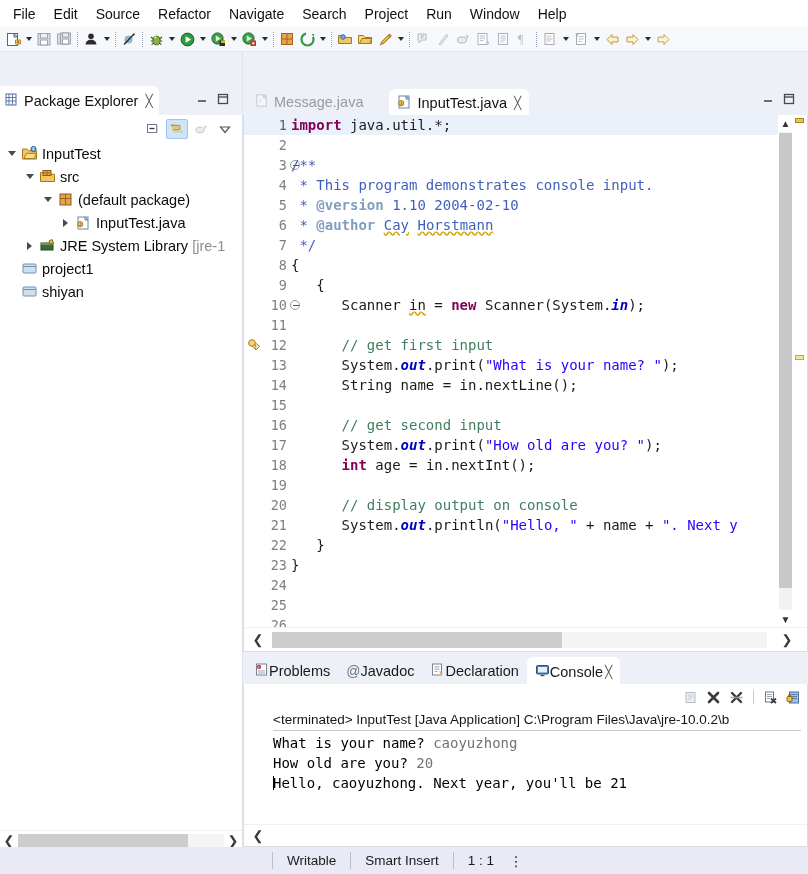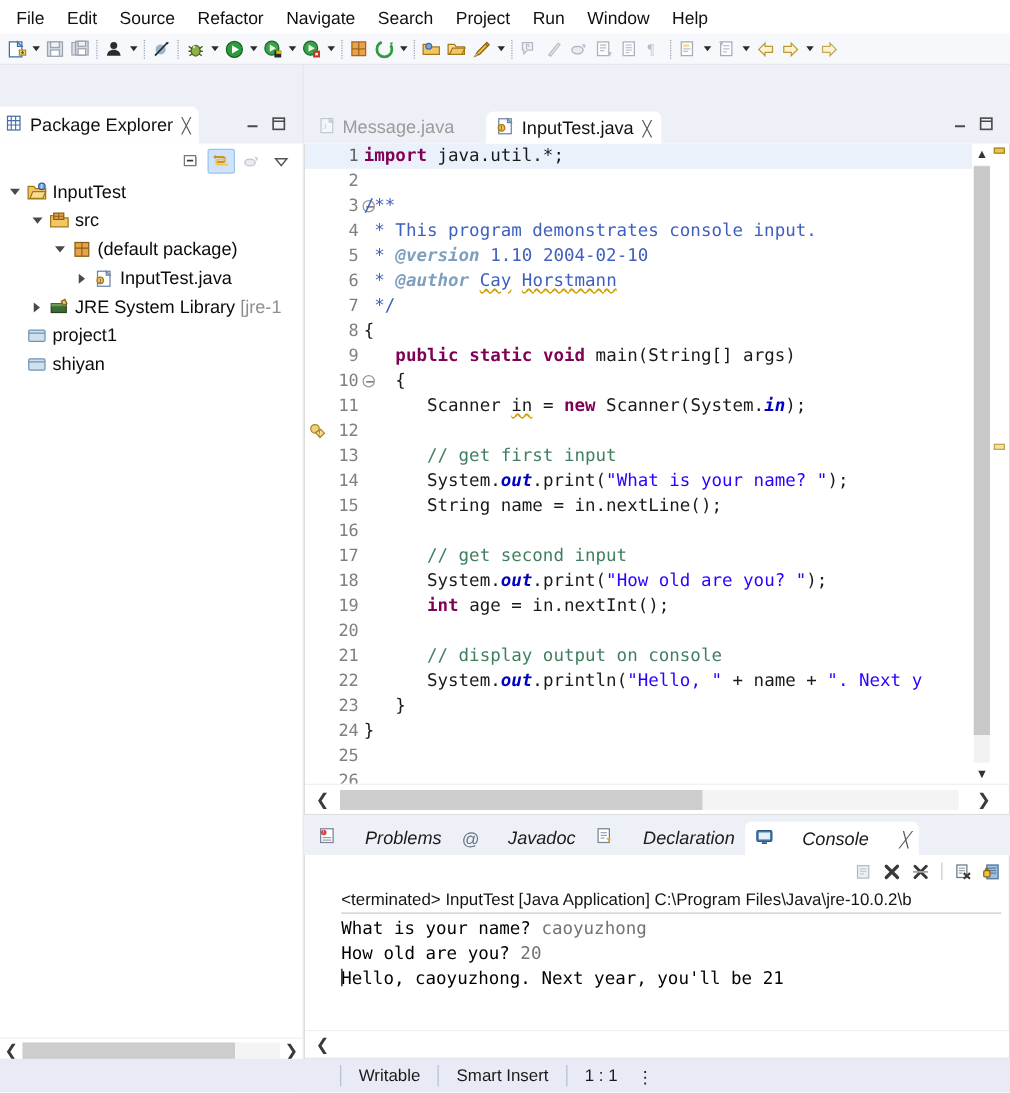--- a/index.html
+++ b/index.html
@@ -145,21 +145,21 @@
     position:absolute; right:-9px; top:5px; width:10px;height:10px;
     border:1px solid #999; border-radius:50%; background:#fff;
   }
   .fold::after { content:""; position:absolute; left:2px; top:4px; width:6px;height:1px; background:#555; }
   .warnico { position:absolute; left:3px; top:2px; }
 
   .k  { color:#7f0055; font-weight:bold; }   
   .s  { color:#2a00ff; }                     
   .c  { color:#3f7f5f; }                     
   .jd { color:#3f5fbf; }                     
-  .jt { color:#7f9fbf; font-weight:bold;font-style:italic; }   
+  .jt { color:#7f9fbf; font-weight:bold; }   
   .fi { color:#0000c0; font-style:italic; font-weight:bold; } 
   .sq { text-decoration: underline; text-decoration-style: wavy; text-decoration-color:#d0a000; }
 
   #ed-vscroll {
     position:absolute; right:14px; top:0; width:15px; height:512px;
     background:#ffffff;
   }
   #ed-vscroll .vtrack { position:absolute; top:17px; bottom:17px; left:1px; width:13px; background:#f2f2f2; }
   #ed-vscroll .vthumb { position:absolute; top:18px; left:1px; width:13px; height:455px; background:#c8c8c8; }
   .vchev { position:absolute; left:1px; width:13px; height:16px; display:flex;align-items:center;justify-content:center; color:#333; font-size:10px;}
@@ -168,21 +168,21 @@
   }
   .rmark { position:absolute; left:2px; width:9px; height:5px; }
   #ed-hscroll {
     position:absolute; left:0; bottom:0; width:563px; height:24px;
     background:#ffffff; display:flex; align-items:center; border-top:1px solid #f0f0f0;
   }
 
   
   #cons { position:absolute; left:0; top:602px; width:565px; height:193px; }
   #cons-tabrow { position:absolute; left:0; top:0; width:565px; height:30px; display:flex; align-items:flex-end; padding-left:3px;}
-  .ctab { display:flex; align-items:center; gap:23px; height:27px; padding:0 8px; font-size:14.5px; border-radius:6px 6px 0 0;font-style:italic; }
+  .ctab { display:flex; align-items:center; gap:0; height:27px; padding:0 8px; font-size:14.5px; border-radius:6px 6px 0 0; }
   .ctab.active { background:#ffffff; border-top:2px solid #ffffff; }
   #cons-body { position:absolute; left:0; top:30px; width:565px; height:163px; background:#ffffff; border:1px solid #ddd; border-top:none;}
   #cons-toolbar { position:absolute; right:4px; top:2px; height:22px; display:flex; align-items:center; gap:3px; }
   .ctb { width:20px;height:20px;display:flex;align-items:center;justify-content:center; }
   #cons-text {
     position:absolute; left:5px; top:26px; right:6px;
     font-family:"DejaVu Sans Mono", monospace; font-size:14px;margin-left:24px;
   }
   #cons-head {
     font-family:"Liberation Sans", sans-serif; font-size:13.5px;
@@ -640,21 +640,20 @@
 
         <div id="code">
           <div class="cl hl"><span class="k">import</span> java.util.*;</div>
           <div class="cl"> </div>
           <div class="cl"><span class="jd">/**</span></div>
           <div class="cl"><span class="jd"> * This program demonstrates console input.</span></div>
           <div class="cl"><span class="jd"> * </span><span class="jt">@version</span><span class="jd"> 1.10 2004-02-10</span></div>
           <div class="cl"><span class="jd"> * </span><span class="jt">@author</span><span class="jd"> </span><span class="jd sq">Cay</span><span class="jd"> </span><span class="jd sq">Horstmann</span></div>
           <div class="cl"><span class="jd"> */</span></div>
           <div class="cl">{</div>
-          <div class="cl">   <span class="k">public</span> <span class="k">static</span> <span class="k">void</span> main(String[] args)</div>
           <div class="cl">   {</div>
           <div class="cl">      Scanner <span class="sq">in</span> = <span class="k">new</span> Scanner(System.<span class="fi">in</span>);</div>
           <div class="cl"> </div>
           <div class="cl">      <span class="c">// get first input</span></div>
           <div class="cl">      System.<span class="fi">out</span>.print(<span class="s">"What is your name? "</span>);</div>
           <div class="cl">      String name = in.nextLine();</div>
           <div class="cl"> </div>
           <div class="cl">      <span class="c">// get second input</span></div>
           <div class="cl">      System.<span class="fi">out</span>.print(<span class="s">"How old are you? "</span>);</div>
           <div class="cl">      <span class="k">int</span> age = in.nextInt();</div>

